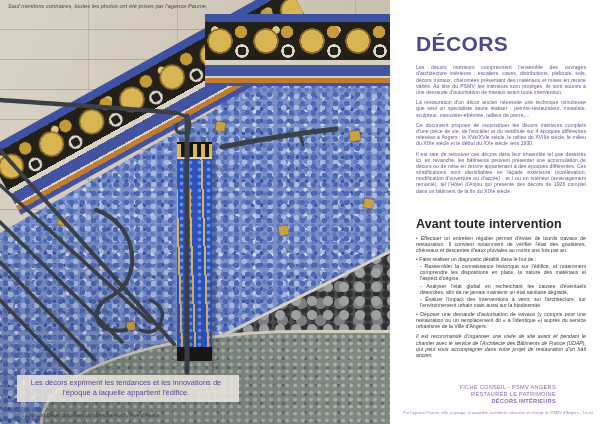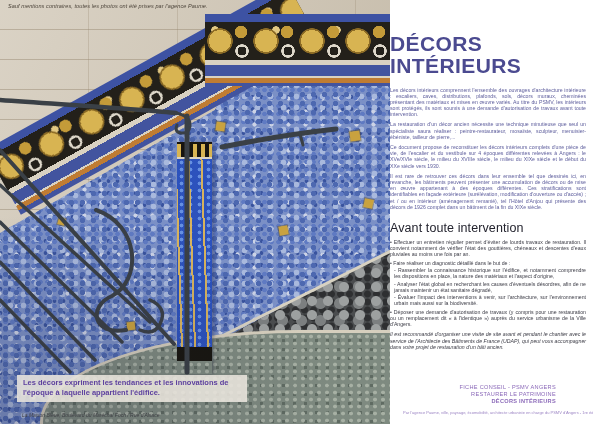--- a/index.html
+++ b/index.html
@@ -70,31 +70,31 @@
       repeating-linear-gradient(88deg,transparent 0 4px,rgba(223,183,88,.95) 4px 6px,transparent 6px 13px),
       radial-gradient(circle,rgba(150,195,255,.55) 0 1.6px,transparent 2.2px);
     background-size:auto,9px 7px;}
   .col-base{height:14px;background:#17150f;}
   .rail-svg{position:absolute;inset:0;}
   .vignette{position:absolute;inset:0;background:
      radial-gradient(140% 90% at 10% 100%,rgba(35,35,55,.22),transparent 55%);}
   .photo-credit-top{position:absolute;left:8px;top:3px;font-size:5.5px;font-style:italic;
     color:#4a4238;letter-spacing:.1px;}
   .caption{position:absolute;left:17px;top:375px;width:206px;background:rgba(233,229,221,.88);
-    padding:3px 18px 4px 6px;font-size:7.5px;font-weight:bold;color:#5c3f9e;line-height:1.3;}
+    padding:3px 10px 4px 6px;font-size:7.5px;font-weight:normal;color:#5c3f9e;line-height:1.3;text-align:center;}
   .photo-credit-bottom{position:absolute;left:22px;top:412px;font-size:5px;font-style:italic;
     color:#3d3e43;}
 
   
   .col-right{position:absolute;left:390px;top:0;width:210px;height:424px;background:#fff;
-    box-sizing:border-box;padding:33px 14px 0 0;}
+    box-sizing:border-box;padding:33px 14px 0 26px;}
   .title{color:#4b4a90;font-weight:bold;font-size:21px;line-height:1.06;letter-spacing:.4px;}
   .body p{margin:4px 0 0 0;font-size:5.2px;line-height:1.19;color:#5d5d9c;text-align:justify;}
   .body p:first-child{margin-top:9px;}
-  .sec-head{margin-top:11px;font-size:12.5px;font-weight:normal;color:#23232e;letter-spacing:.1px;}
+  .sec-head{margin-top:23px;font-size:12.5px;font-weight:bold;color:#23232e;letter-spacing:.1px;}
   .bullets{margin-top:4px;}
   .bullets p{margin:2.5px 0 0 0;font-size:5.2px;line-height:1.19;color:#3c3c46;text-align:justify;}
   .bullets p.bullet::before{content:"• ";}
   .bullets p.sub{margin-left:4px;margin-top:1px;}
   .bullets p.sub::before{content:"- ";}
   .note{margin-top:4px;font-size:5.2px;line-height:1.22;color:#3c3c46;font-style:italic;text-align:justify;}
   .ref-block{position:absolute;right:44px;top:384px;text-align:right;
     font-size:5.6px;line-height:1.25;color:#8a68b8;letter-spacing:.3px;}
   .ref-block .ref-bold{font-weight:bold;}
   .sheet-no{position:absolute;right:7px;top:368px;color:#7e5cae;font-weight:bold;font-size:37px;line-height:1;}
@@ -157,21 +157,20 @@
     <div class="photo-credit-top">Sauf mentions contraires, toutes les photos ont été prises par l'agence Paume.</div>
 
     <div class="caption">Les décors expriment les tendances et les innovations de l'époque à laquelle appartient l'édifice.</div>
 
     <div class="photo-credit-bottom">La Maison Bleue, Boulevard du Maréchal Foch / Rue d'Alsace</div>
   </div>
 
   <div class="col-right">
     <div class="title">
       <div>DÉCORS</div>
-      <div>INTÉRIEURS</div>
     </div>
 
     <div class="body">
       <p>Les décors intérieurs comprennent l'ensemble des ouvrages d'architecture intérieure : escaliers, caves, distributions, plafonds, sols, décors muraux, cheminées présentant des matériaux et mises en œuvre variés. Au titre du PSMV, les intérieurs sont protégés, ils sont soumis à une demande d'autorisation de travaux avant toute intervention.</p>
       <p>La restauration d'un décor ancien nécessite une technique minutieuse que seul un spécialiste saura réaliser : peintre-restaurateur, mosaïste, sculpteur, menuisier-ébéniste, tailleur de pierre,...</p>
       <p>Ce document propose de reconstituer les décors intérieurs complets d'une pièce de vie, de l'escalier et du vestibule sur 4 époques différentes relevées à Angers : le XVe/XVIe siècle, le milieu du XVIIIe siècle, le milieu du XIXe siècle et le début du XXe siècle vers 1930.</p>
       <p>Il est rare de retrouver ces décors dans leur ensemble tel que dessinés ici, en revanche, les bâtiments peuvent présenter une accumulation de décors ou de mise en œuvre appartenant à des époques différentes. Ces stratifications sont identifiables en façade extérieure (surélévation, modification d'ouverture ou d'accès) ; et / ou en intérieur (aménagement remanié), tel l'Hôtel d'Anjou qui présente des décors de 1926 complet dans un bâtiment de la fin du XIXe siècle.</p>
     </div>
 
     <div class="sec-head">Avant toute intervention</div>

